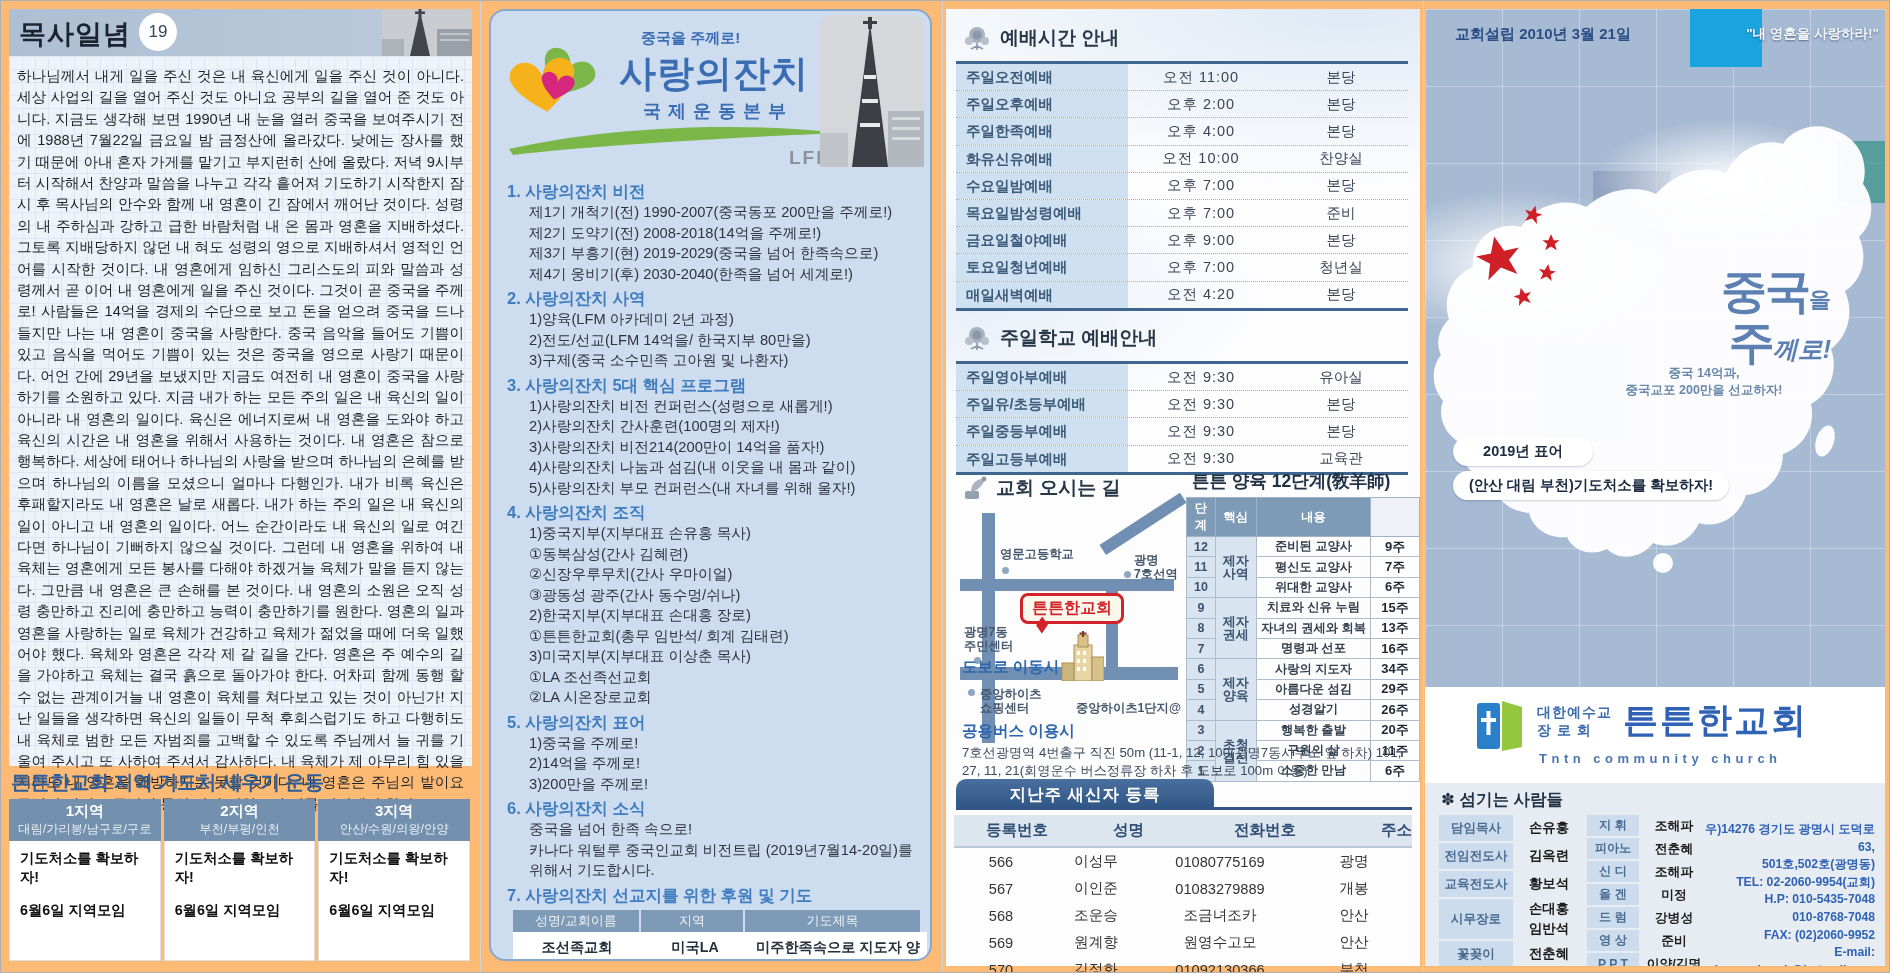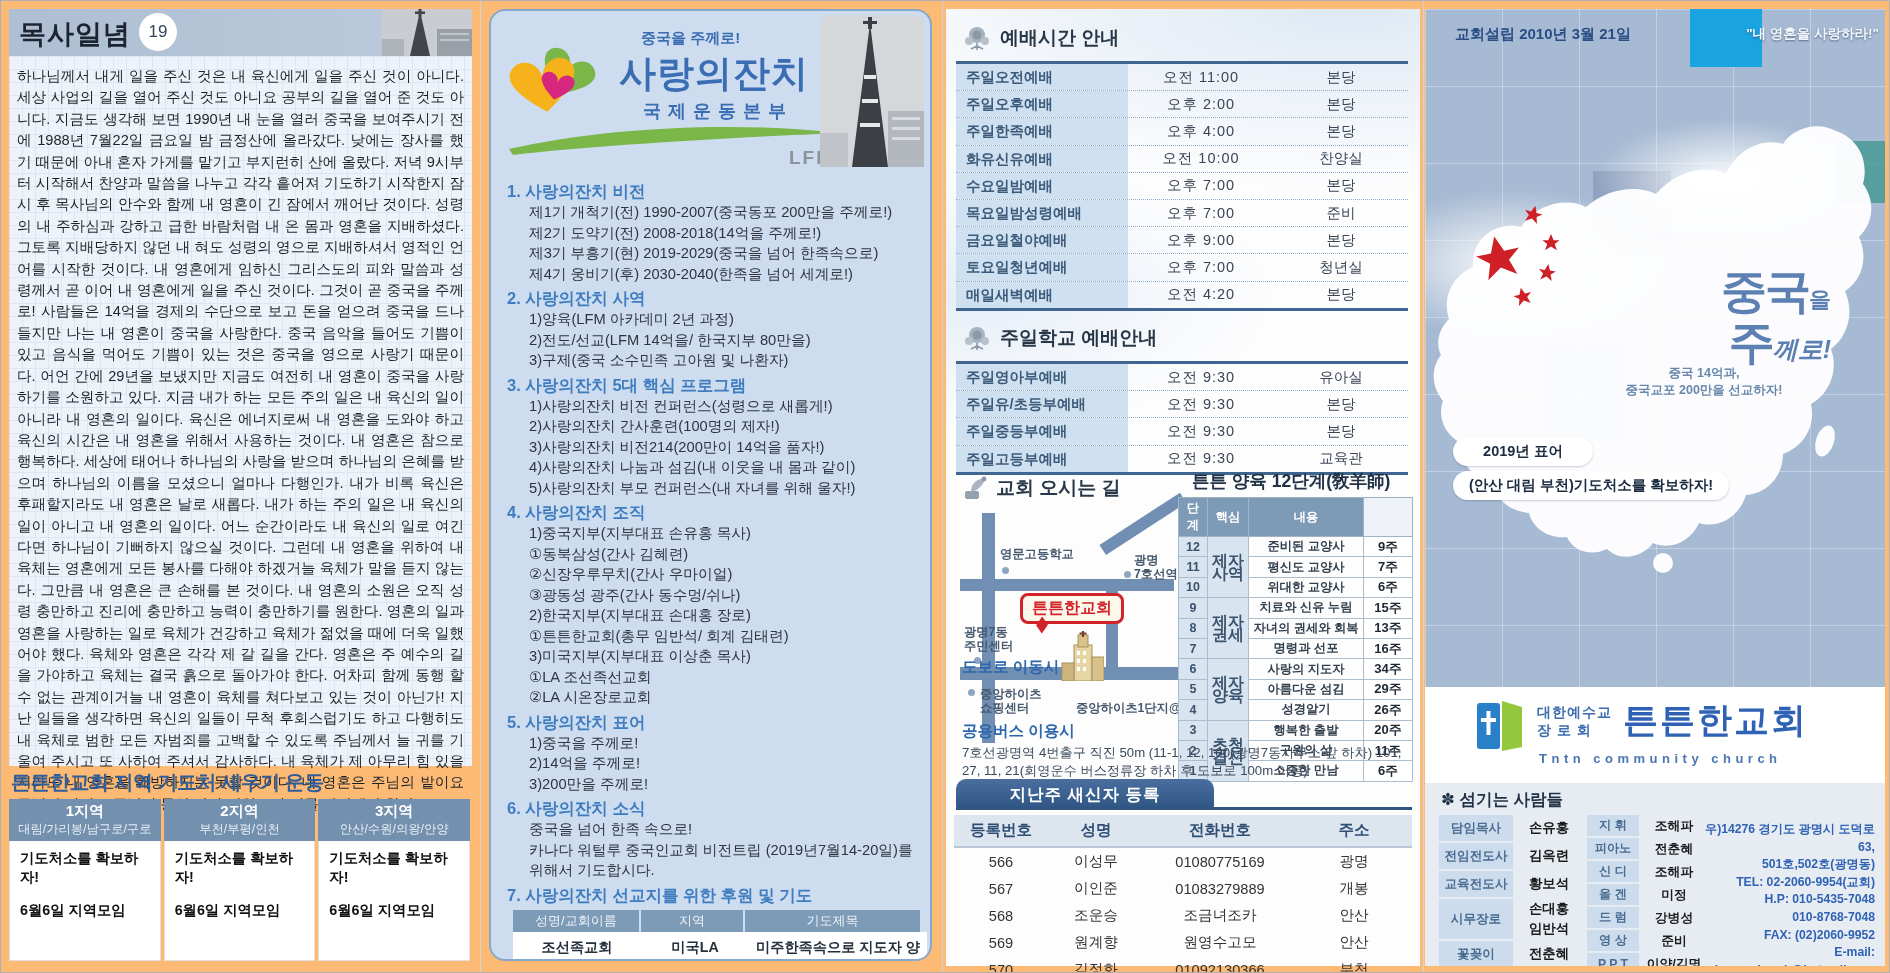--- a/index.html
+++ b/index.html
@@ -69,38 +69,38 @@
   .road{position:absolute;background:#718fb3;}
   .dot{width:7px;height:7px;border-radius:50%;background:#8ea6c2;position:absolute;}
   .map-lb{position:absolute;font-size:12.3px;font-weight:bold;color:#46586d;line-height:14px;}
   .callout{position:absolute;left:62px;top:84px;background:#fdf8ec;border:3px solid #d2232a;border-radius:8px;
            color:#d2232a;font-weight:bold;font-size:16px;padding:2px 9px;z-index:3;}
   .callout::after{content:"";position:absolute;left:14px;bottom:-9px;width:10px;height:10px;background:#d2232a;
                   transform:rotate(55deg) skewX(20deg);}
   .bld{position:absolute;left:102px;top:122px;width:44px;height:50px;z-index:2;}
   
   .nur-h{position:absolute;left:246px;top:460px;font-size:17.5px;font-weight:bold;color:#223246;}
-  table.nur{position:absolute;left:232px;top:488px;border-collapse:collapse;padding-left:27px;}
+  table.nur{position:absolute;left:240px;top:488px;border-collapse:collapse;padding-left:27px;}
   table.nur th{background:#7d9ab6;color:#fff;font-size:12.3px;font-weight:bold;padding:2px 3px;border:1px solid #9fb2c6;}
   table.nur th.h3c{background:#eef2f7;}
   table.nur td{border:1px solid #aebdcd;text-align:center;padding:0 2px;height:19.4px;}
   td.step{width:24px;background:#d8e4f0;font-weight:bold;color:#3b536e;font-size:12.5px;}
-  td.core{width:36px;background:#d8e4f0;color:#3b536e;font-size:16px;font-weight:bold;white-space:pre-line;line-height:13px;}
+  td.core{width:36px;background:#d8e4f0;color:#3b536e;font-size:13px;font-weight:bold;white-space:pre-line;line-height:13px;}
   td.cont{width:110px;color:#33404e;font-size:12.3px;font-weight:600;}
   td.wks{width:44px;color:#1e2732;font-size:13px;font-weight:bold;background:#fff;}
   .dir-blk{position:absolute;left:16px;right:10px;}
   .dir-t{color:#2c66ad;font-weight:bold;font-size:15.5px;}
   .dir-x{color:#3c4a5c;font-size:13.2px;line-height:18px;margin-top:2px;}
   .new-tab{position:absolute;left:10px;top:770px;width:258px;height:30px;border-radius:10px 10px 4px 4px;
            background:linear-gradient(#4a6f9e,#2e5584);color:#fff;font-weight:bold;font-size:16.5px;
            text-align:center;line-height:30px;letter-spacing:1px;}
   .new-line{position:absolute;left:10px;right:8px;top:798px;height:3px;background:#2e5584;}
   .new-table{position:absolute;left:8px;right:8px;top:806px;}
   .new-head{display:flex;background:#dde5ee;padding:5px 0;border-bottom:2px solid #b9c6d6;}
-  .new-head span{font-weight:bold;color:#2f4e75;font-size:15.5px;text-align:center;}
+  .new-head span{font-weight:bold;color:#2f4e75;font-size:15.5px;text-align:right;}
   .nc0{width:94px}.nc1{width:96px}.nc2{width:152px}.nc3{flex:1}
   .new-row{display:flex;height:27px;align-items:center;}
   .new-row span{font-size:14.6px;color:#333;text-align:center;}
 
   
   .panel4{position:absolute;left:1424px;top:8px;width:460px;height:957px;background-color:#a6bad3;
           background-image:linear-gradient(rgba(255,255,255,.32) 1px,transparent 1px),
                            linear-gradient(90deg,rgba(255,255,255,.32) 1px,transparent 1px);
           background-size:77px 77px;overflow:hidden;}
   .sq{position:absolute;}

